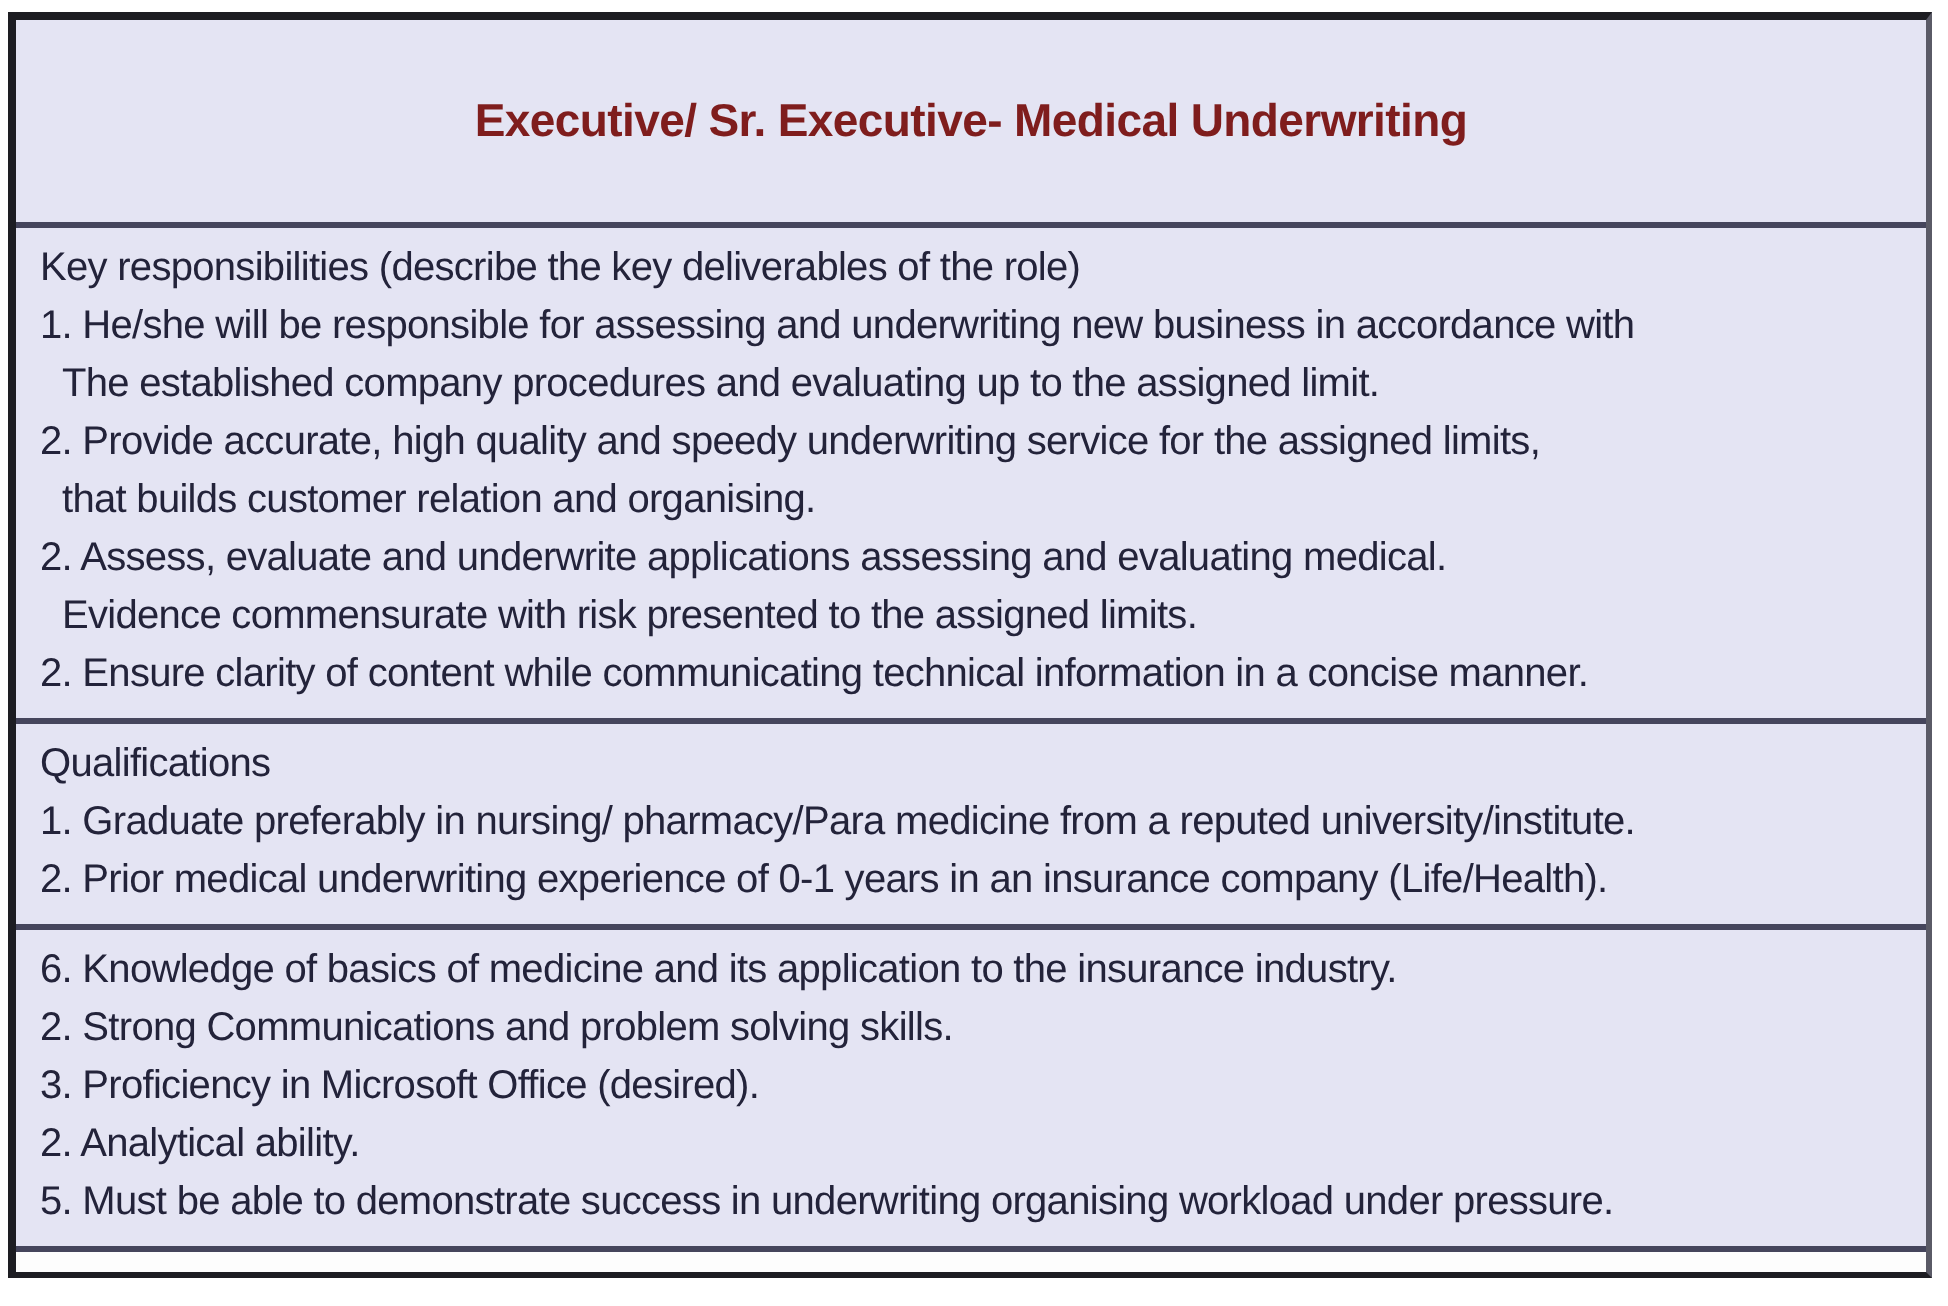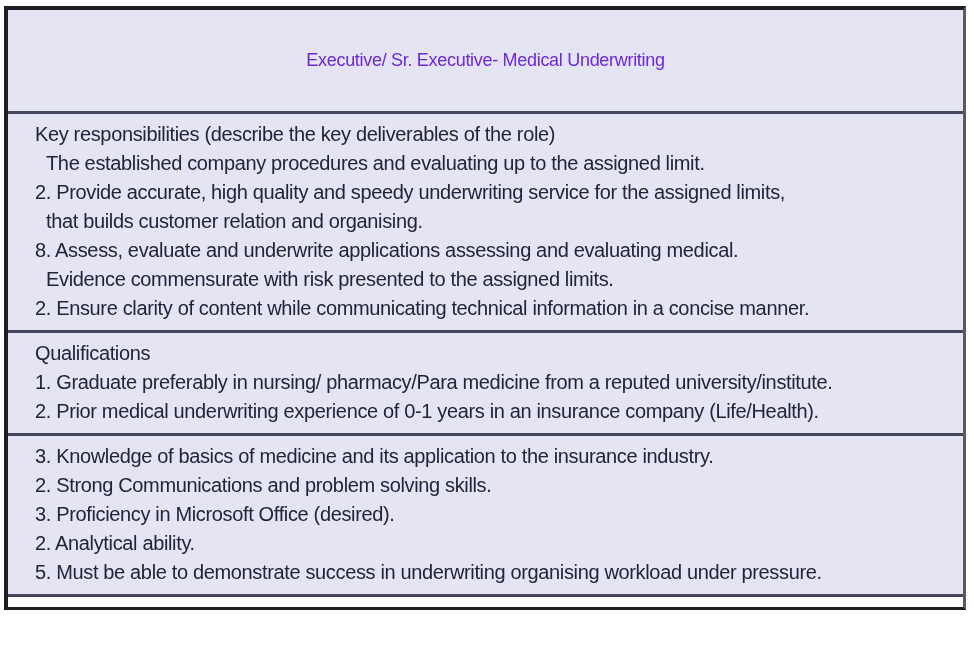--- a/index.html
+++ b/index.html
@@ -29,29 +29,29 @@
   }
   .title-cell {
     height: 101px;
     display: flex;
     flex-direction: column;
     justify-content: center;
     align-items: center;
     text-align: center;
   }
   .title-line {
-    font-size: 18px;
-    font-weight: normal;
+    font-size: 23px;
+    font-weight: bold;
     line-height: 35px;
-    color: #6d28d9;
+    color: #7f1d1d;
     letter-spacing: -0.3px;
   }
   .section {
     border-top: 3px solid #45455c;
-    padding: 6px 10px 7px 27px;
+    padding: 6px 10px 7px 12px;
   }
   .line {
     font-size: 20px;
     line-height: 29px;
     letter-spacing: -0.35px;
     white-space: nowrap;
   }
   .line.cont {
     padding-left: 11px;
   }
@@ -65,36 +65,37 @@
 <body>
 
 <div class="jd-table">
 
   <div class="title-cell">
     <div class="title-line">Executive/ Sr. Executive- Medical Underwriting</div>
   </div>
 
   <div class="section">
     <div class="line">Key responsibilities (describe the key deliverables of the role)</div>
+    <div class="line">1. He/she will be responsible for assessing and underwriting new business in accordance with</div>
     <div class="line cont">The established company procedures and evaluating up to the assigned limit.</div>
     <div class="line">2. Provide accurate, high quality and speedy underwriting service for the assigned limits,</div>
     <div class="line cont">that builds customer relation and organising.</div>
-    <div class="line">8. Assess, evaluate and underwrite applications assessing and evaluating medical.</div>
+    <div class="line">2. Assess, evaluate and underwrite applications assessing and evaluating medical.</div>
     <div class="line cont">Evidence commensurate with risk presented to the assigned limits.</div>
     <div class="line">2. Ensure clarity of content while communicating technical information in a concise manner.</div>
   </div>
 
   <div class="section">
     <div class="line">Qualifications</div>
     <div class="line">1. Graduate preferably in nursing/ pharmacy/Para medicine from a reputed university/institute.</div>
     <div class="line">2. Prior medical underwriting experience of 0-1 years in an insurance company (Life/Health).</div>
   </div>
 
   <div class="section">
-    <div class="line">3. Knowledge of basics of medicine and its application to  the insurance industry.</div>
+    <div class="line">6. Knowledge of basics of medicine and its application to  the insurance industry.</div>
     <div class="line">2. Strong Communications and problem solving skills.</div>
     <div class="line">3. Proficiency in Microsoft Office (desired).</div>
     <div class="line">2. Analytical ability.</div>
     <div class="line">5. Must be able to demonstrate success in underwriting organising workload under pressure.</div>
   </div>
 
   <div class="bottom-strip"></div>
 
 </div>
 

